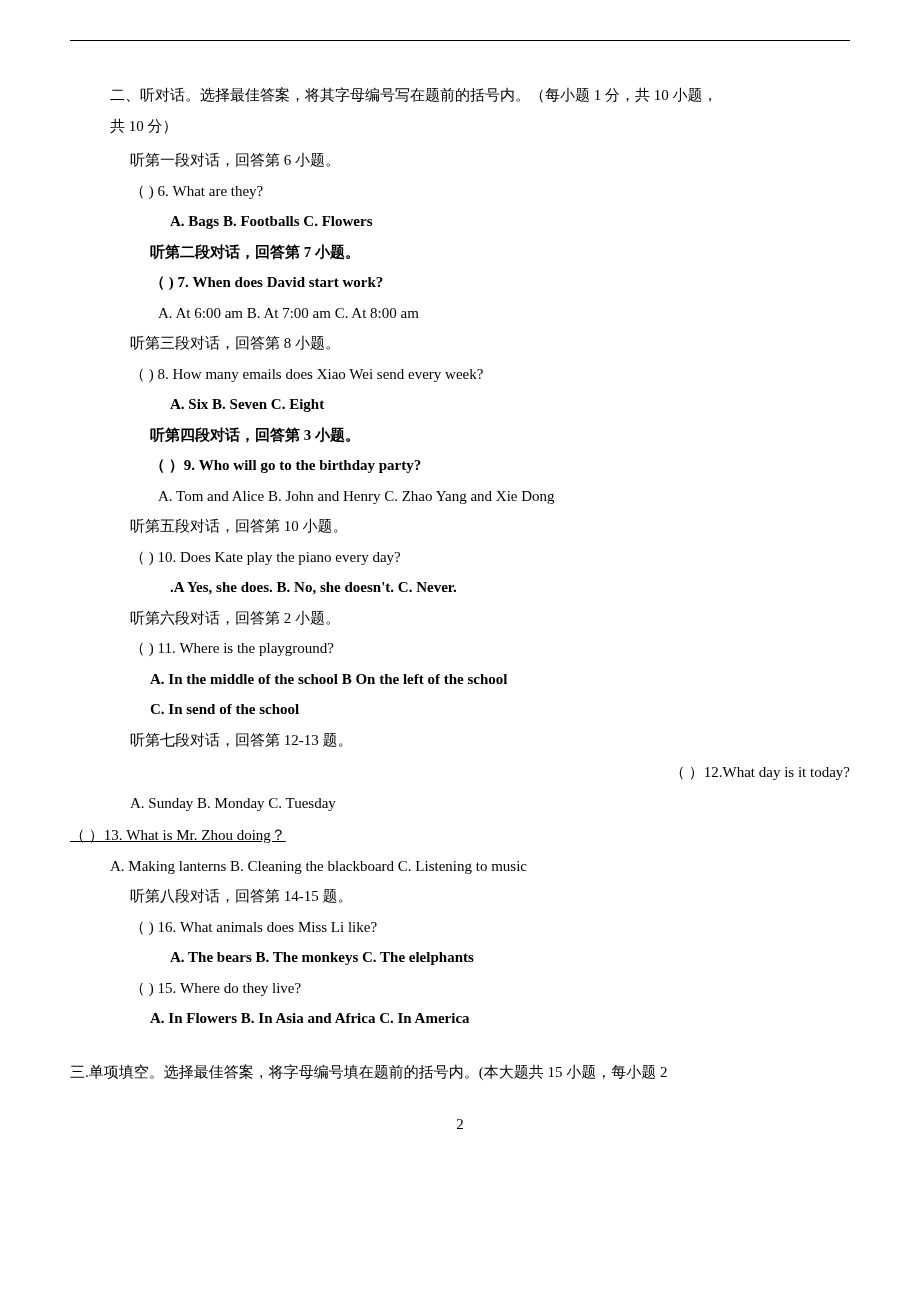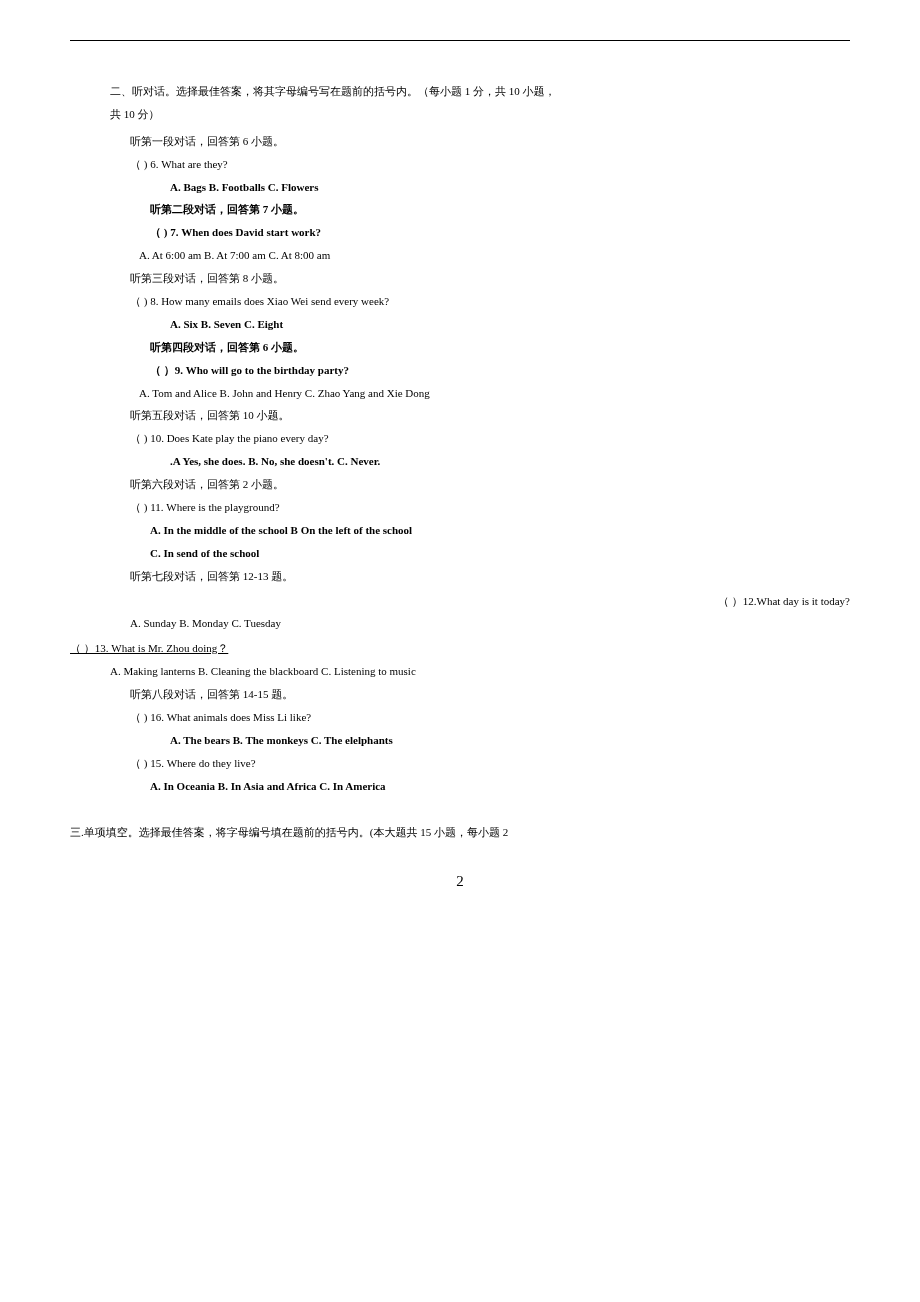--- a/index.html
+++ b/index.html
@@ -22,23 +22,23 @@
     }
     .section-title {
       font-size: 15px;
       line-height: 1.8;
       margin-bottom: 8px;
     }
     .indent1 { margin-left: 40px; }
     .indent2 { margin-left: 60px; }
     .indent3 { margin-left: 80px; font-weight: bold; }
     .indent4 { margin-left: 100px; font-weight: bold; }
-    .indent5 { margin-left: 69px; }
+    .indent5 { margin-left: 88px; }
     .line {
-      font-size: 11px;
+      font-size: 15px;
       line-height: 1.9;
       margin-bottom: 2px;
     }
     .page-number {
       text-align: center;
       margin-top: 30px;
       font-size: 15px;
     }
     .section-three {
       margin-top: 25px;
@@ -57,21 +57,21 @@
 <div class="line indent4">A. Bags                B. Footballs              C. Flowers</div>
 
 <div class="line indent3">听第二段对话，回答第 7 小题。</div>
 <div class="line indent3">（   ) 7. When does David start work?</div>
 <div class="line indent5">A. At 6:00 am              B. At 7:00 am              C. At 8:00 am</div>
 
 <div class="line indent2">听第三段对话，回答第 8 小题。</div>
 <div class="line indent2">（   ) 8. How many emails does Xiao Wei send every week?</div>
 <div class="line indent4">A. Six                B. Seven              C. Eight</div>
 
-<div class="line indent3">听第四段对话，回答第 6 小题。</div>
+<div class="line indent3">听第四段对话，回答第 3 小题。</div>
 <div class="line indent3">（   ）9. Who will go to the birthday party?</div>
 <div class="line indent5">A. Tom and Alice          B. John and Henry     C. Zhao Yang and Xie Dong</div>
 
 <div class="line indent2">听第五段对话，回答第 10 小题。</div>
 <div class="line indent2">（   ) 10. Does Kate play the piano every day?</div>
 <div class="line indent4">.A Yes, she does.       B. No, she doesn't.        C. Never.</div>
 
 <div class="line indent2">听第六段对话，回答第 2 小题。</div>
 <div class="line indent2">（   ) 11. Where is the playground?</div>
 <div class="line indent3">A. In the middle of the school    B On the left of the school</div>
@@ -82,19 +82,19 @@
 <div class="line indent1" style="margin-top:4px;text-align:right;">（   ）12.What day is it today?</div>
 <div class="line indent2">A. Sunday                B. Monday               C. Tuesday</div>
 
 <div class="line" style="margin-top:4px;text-decoration:underline;">（  ）13. What is Mr. Zhou doing？</div>
 <div class="line indent1">A. Making lanterns     B. Cleaning the blackboard     C. Listening to music</div>
 
 <div class="line indent2">听第八段对话，回答第 14-15 题。</div>
 <div class="line indent2">（      ) 16. What animals does Miss Li like?</div>
 <div class="line indent4">A.     The bears         B. The monkeys        C. The elelphants</div>
 <div class="line indent2">（   ) 15. Where do they live?</div>
-<div class="line indent3">A. In Oceania            B. In Asia and Africa         C. In America</div>
+<div class="line indent3">A. In Flowers            B. In Asia and Africa         C. In America</div>
 
 <div class="section-three">
   <div class="line">三.单项填空。选择最佳答案，将字母编号填在题前的括号内。(本大题共 15 小题，每小题 2</div>
 </div>
 
 <div class="page-number">2</div>
 
 </body></html>

